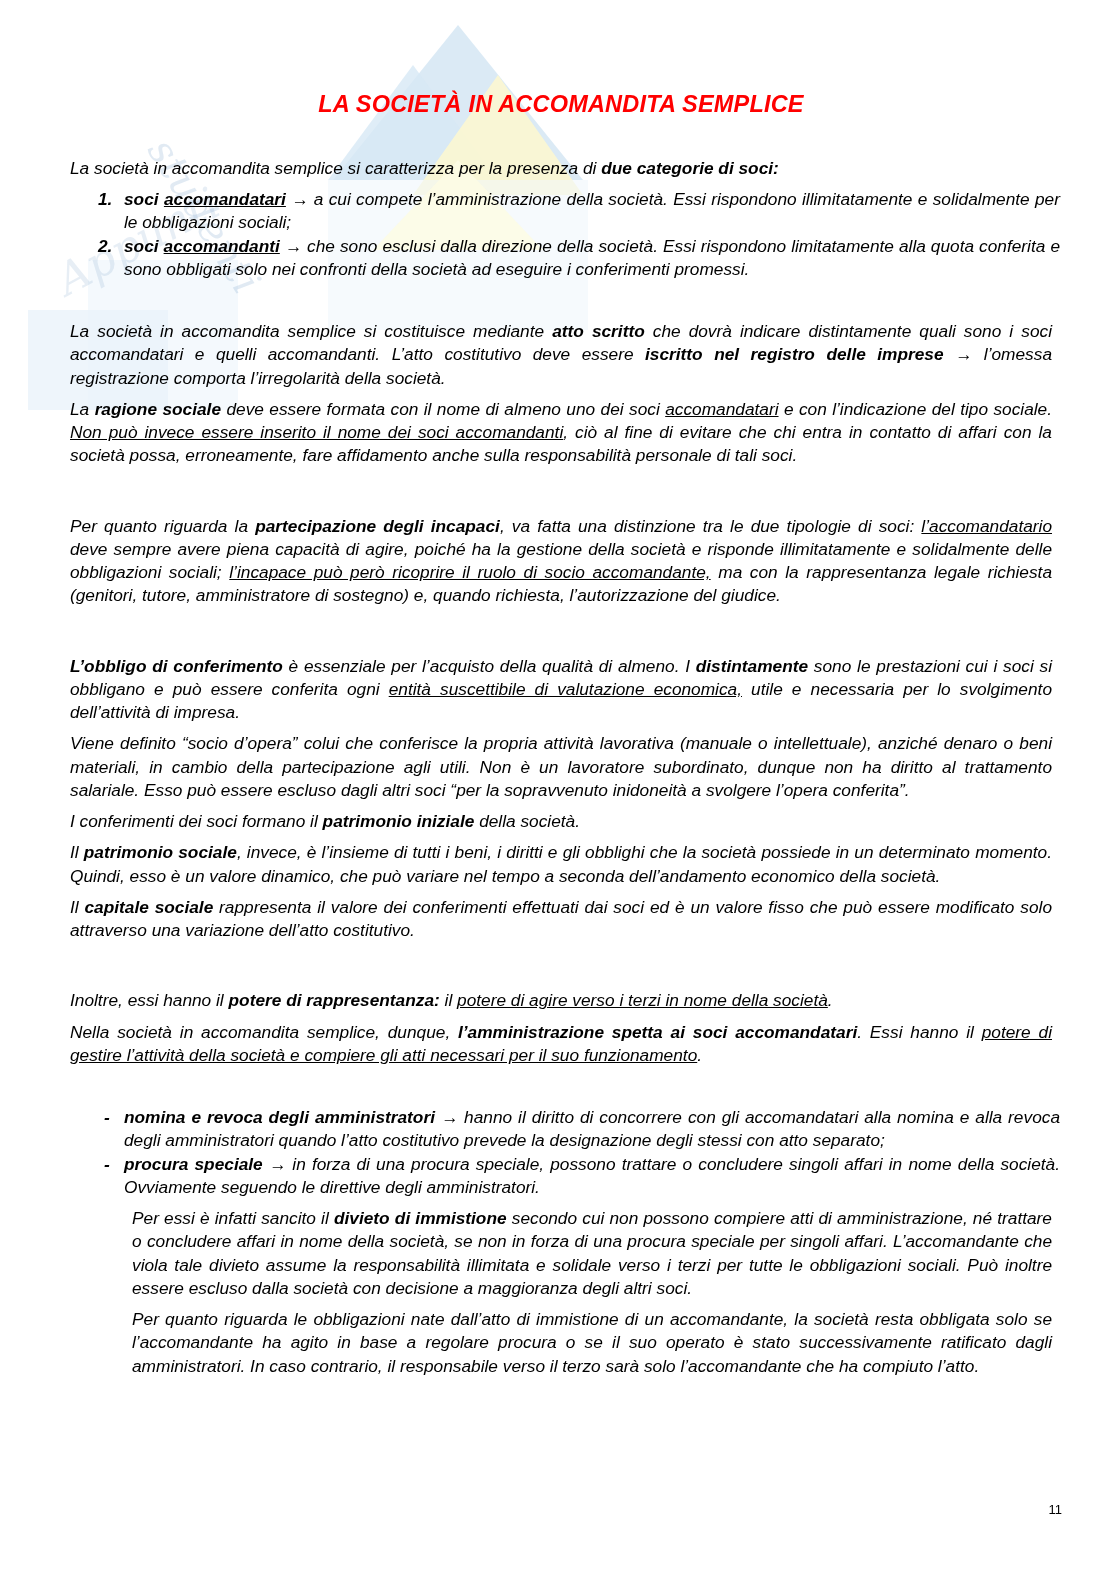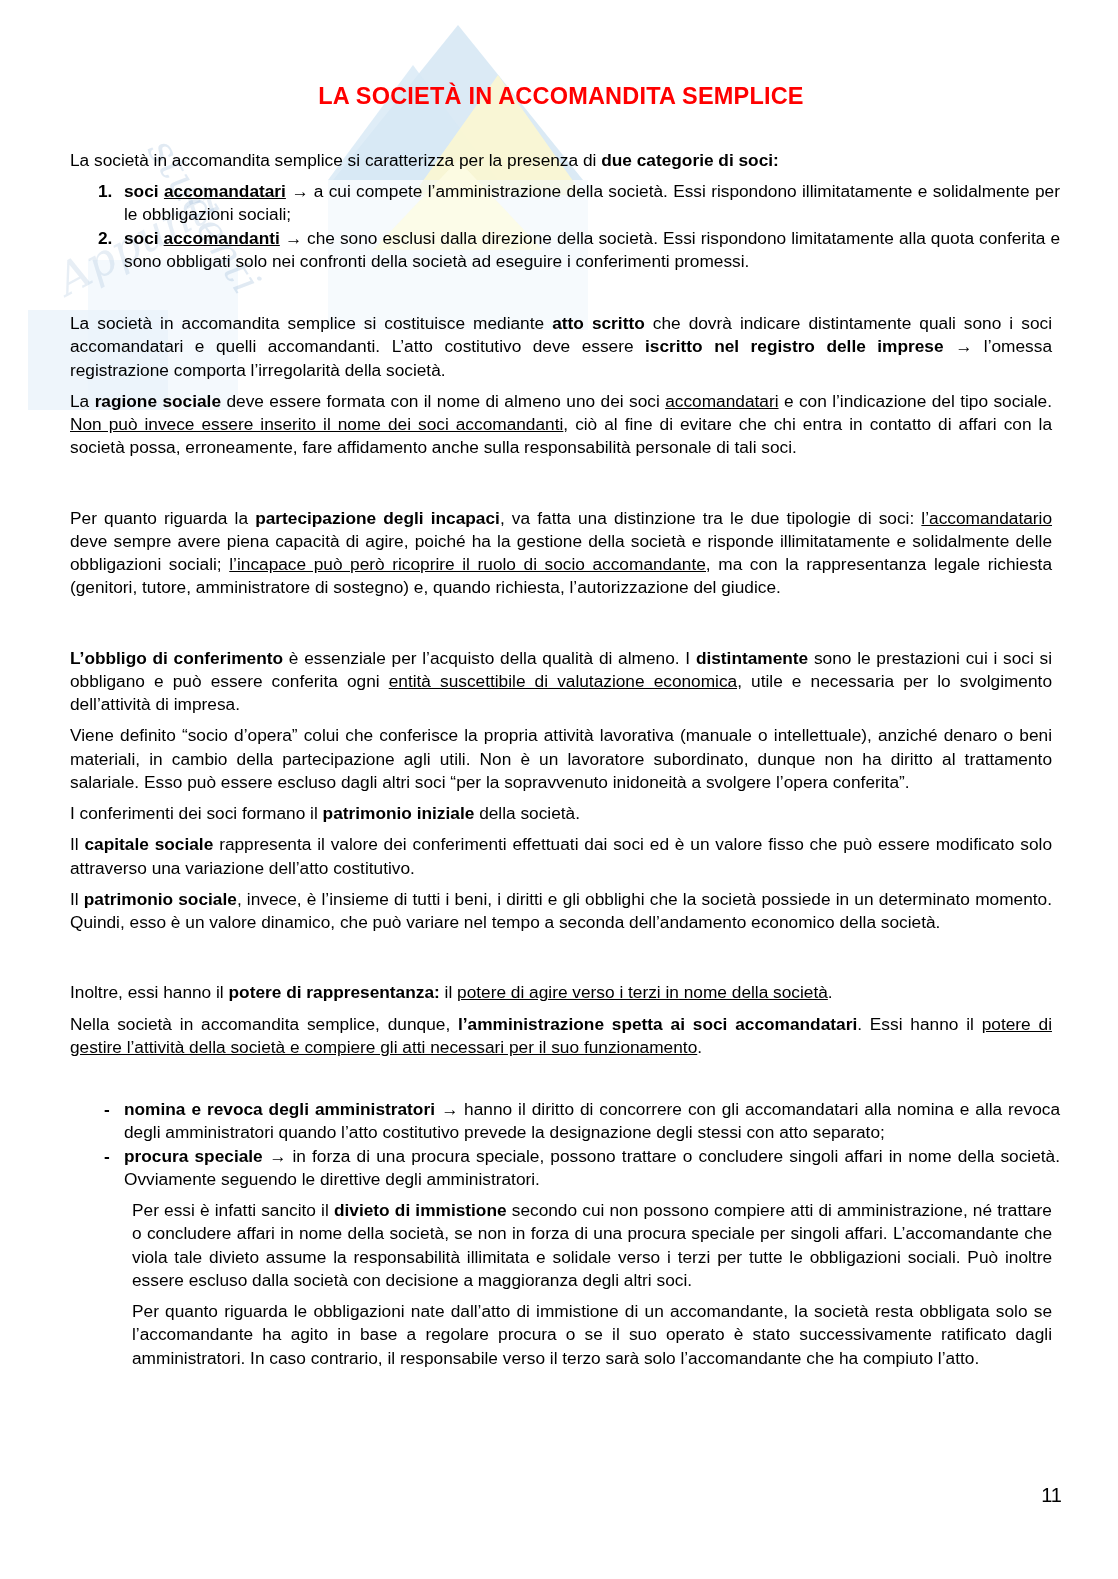--- a/index.html
+++ b/index.html
@@ -51,21 +51,22 @@
     color: rgba(120, 160, 200, 0.18);
     transform: rotate(-28deg);
     transform-origin: left top;
     white-space: nowrap;
   }
 
   
   .content {
     position: relative;
     z-index: 2;
-    padding: 0 58px 0 62px;
+    padding: 8px 58px 0 62px;
+    font-style: italic;
   }
 
   .doc-title {
     margin: 0;
     padding-top: 84px;
     text-align: center;
     color: #ff0000;
     font-size: 23.5px;
     font-weight: bold;
     letter-spacing: 0.2px;
@@ -135,22 +136,22 @@
     margin: 8px;
     font-size: 17.3px;
     line-height: 1.345;
     text-align: justify;
     text-align-last: left;
   }
 
   .page-number {
     position: absolute;
     right: 56px;
-    bottom: 72px;
-    font-size: 20px;
+    bottom: 62px;
+    font-size: 13px;
     z-index: 2;
   }
 </style>
 </head>
 <body>
 
 <div class="page">
 
   <div class="watermark">
     <svg width="560" height="400" viewBox="0 0 560 400">
@@ -210,24 +211,24 @@
     <div class="gap-lg"></div>
 
     <p class="para last-line-left">
       <b>L’obbligo di conferimento</b><span> è essenziale per l’acquisto della qualità di almeno. I </span><b>distintamente</b><span> sono le prestazioni cui i soci si obbligano e può essere conferita ogni </span><u>entità suscettibile di valutazione economica,</u><span> utile e necessaria per lo svolgimento dell’attività di impresa.</span>
     </p>
     <p class="para last-line-left">Viene definito “socio d’opera” colui che conferisce la propria attività lavorativa (manuale o intellettuale), anziché denaro o beni materiali, in cambio della partecipazione agli utili. Non è un lavoratore subordinato, dunque non ha diritto al trattamento salariale. Esso può essere escluso dagli altri soci “per la sopravvenuto inidoneità a svolgere l’opera conferita”.</p>
     <p class="para last-line-left">
       <span>I conferimenti dei soci formano il </span><b>patrimonio iniziale</b><span> della società.</span>
     </p>
     <p class="para last-line-left">
+      <span>Il </span><b>patrimonio sociale</b><span>, invece, è l’insieme di tutti i beni, i diritti e gli obblighi che la società possiede in un determinato momento. Quindi, esso è un valore dinamico, che può variare nel tempo a seconda dell’andamento economico della società.</span>
+    </p>
+    <p class="para last-line-left">
       <span>Il </span><b>capitale sociale</b><span> rappresenta il valore dei conferimenti effettuati dai soci ed è un valore fisso che può essere modificato solo attraverso una variazione dell’atto costitutivo.</span>
-    </p>
-    <p class="para last-line-left">
-      <span>Il </span><b>patrimonio sociale</b><span>, invece, è l’insieme di tutti i beni, i diritti e gli obblighi che la società possiede in un determinato momento. Quindi, esso è un valore dinamico, che può variare nel tempo a seconda dell’andamento economico della società.</span>
     </p>
 
     <div class="gap-lg"></div>
 
     <p class="para last-line-left">
       <span>Inoltre, essi hanno il </span><b>potere di rappresentanza:</b><span> il </span><u>potere di agire verso i terzi in nome della società</u><span>.</span>
     </p>
     <p class="para last-line-left">
       <span>Nella società in accomandita semplice, dunque, </span><b>l’amministrazione spetta ai soci accomandatari</b><span>. Essi hanno il </span><u>potere di gestire l’attività della società e compiere gli atti necessari per il suo funzionamento</u><span>.</span>
     </p>

